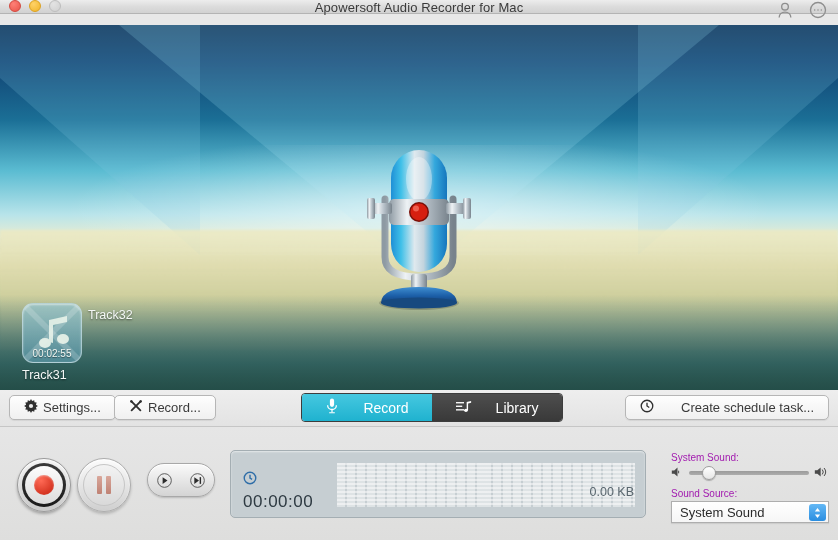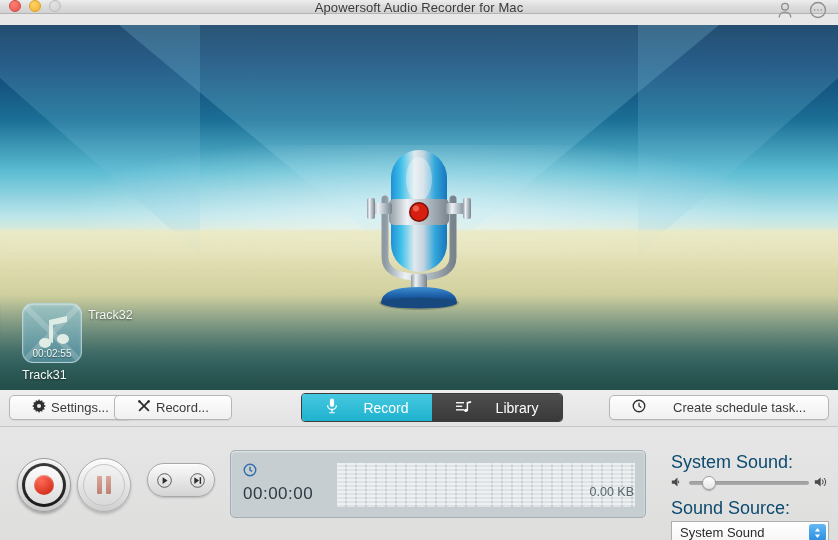--- a/index.html
+++ b/index.html
@@ -96,21 +96,21 @@
     text-shadow:0 1px 2px rgba(0,0,0,.5);
   }
 
   
   .toolbar {
     position:absolute; top:390px; left:0; width:838px; height:36px;
     background:linear-gradient(to bottom,#eeeeee,#e3e3e3);
   }
   .btn {
     position:absolute; display:flex; align-items:center; gap:5px;
-    height:25px; padding:0 22px; border-radius:5px;
+    height:25px; padding:0 14px; border-radius:5px;
     background:linear-gradient(to bottom,#fefefe,#f0f0f0);
     border:1px solid #b6b6b6;
     box-shadow:0 1px 1px rgba(0,0,0,.07);
     font-size:13px; color:#3b3b3b; cursor:default; white-space:nowrap;
   }
   #btn-settings { left:9px; top:395px; }
   #btn-tools { left:114px; top:395px; }
   #btn-schedule { right:9px; top:395px;gap:27px; }
 
   .tabs {
@@ -175,37 +175,37 @@
     display:flex; align-items:center;
   }
   .pill-half { flex:1; display:flex; align-items:center; justify-content:center; }
 
   
   .timer-panel {
     position:absolute; left:230px; top:450px; width:416px; height:68px;
     border-radius:5px; background:#c6ced2; border:1px solid #a4aeb3;
     box-shadow:inset 0 1px 2px rgba(255,255,255,.55);
   }
-  .timer-block { position:absolute; left:12px; top:12px; }
+  .timer-block { position:absolute; left:12px; top:20px; }
   .timer-text { font-size:17px; color:#2e3a42; letter-spacing:.5px; margin-top:3px; }
   .meter {
     position:absolute; top:12px; height:44px;
     background:repeating-linear-gradient(
       to bottom, rgba(255,255,255,.62) 0 2px, rgba(0,0,0,0) 2px 4px),
       repeating-linear-gradient(
       to right, rgba(255,255,255,.5) 0 8px, rgba(0,0,0,0) 8px 10px);
     opacity:.85;
   }
   #meter1 { left:106px; width:146px; }
   #meter2 { left:252px; width:152px; }
   .kb-text { position:absolute; right:11px; top:34px; font-size:12.5px; color:#59666e;border-radius:7px; }
 
   
   .audio-panel { position:absolute; left:671px; top:452px; width:158px; }
-  .ap-label { font-size:18px; color:#0c4a6e; margin-bottom:2px; }
+  .ap-label { font-size:10px; color:#a21caf; margin-bottom:2px; }
   .slider-row { display:flex; align-items:center; gap:5px; height:16px; margin-bottom:7px; }
   .slider-track { position:relative; flex:1; height:4px; border-radius:2px;
     background:linear-gradient(to bottom,#9b9b9b,#adadad); }
   .slider-knob { position:absolute; left:11%; top:-5px; width:14px; height:14px; border-radius:50%;
     background:linear-gradient(to bottom,#ffffff,#e6e6e6); border:1px solid #9d9d9d;
     box-shadow:0 1px 1px rgba(0,0,0,.25); }
   .select-box {
     position:relative; height:22px; border-radius:0;
     background:linear-gradient(to bottom,#ffffff,#f6f6f6);
     border:1px solid #aeaeae; box-shadow:0 1px 1px rgba(0,0,0,.08);

